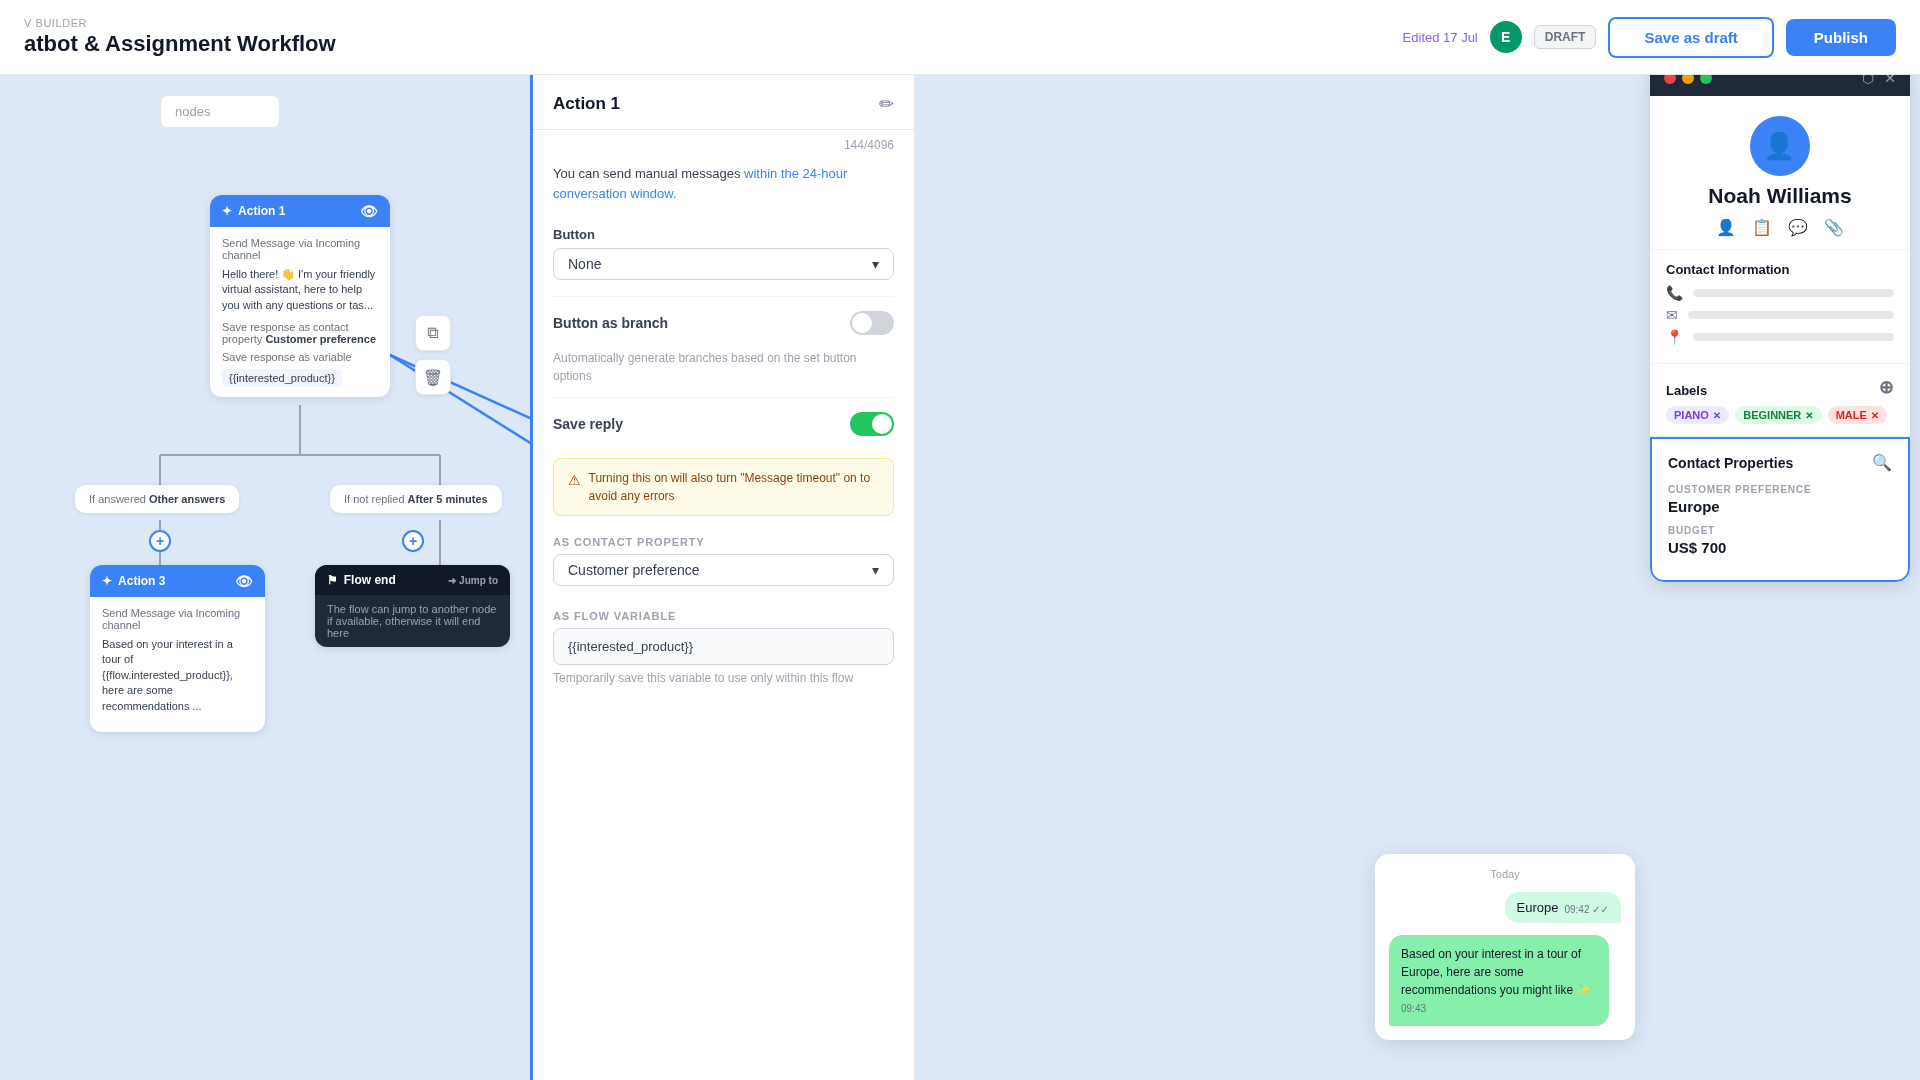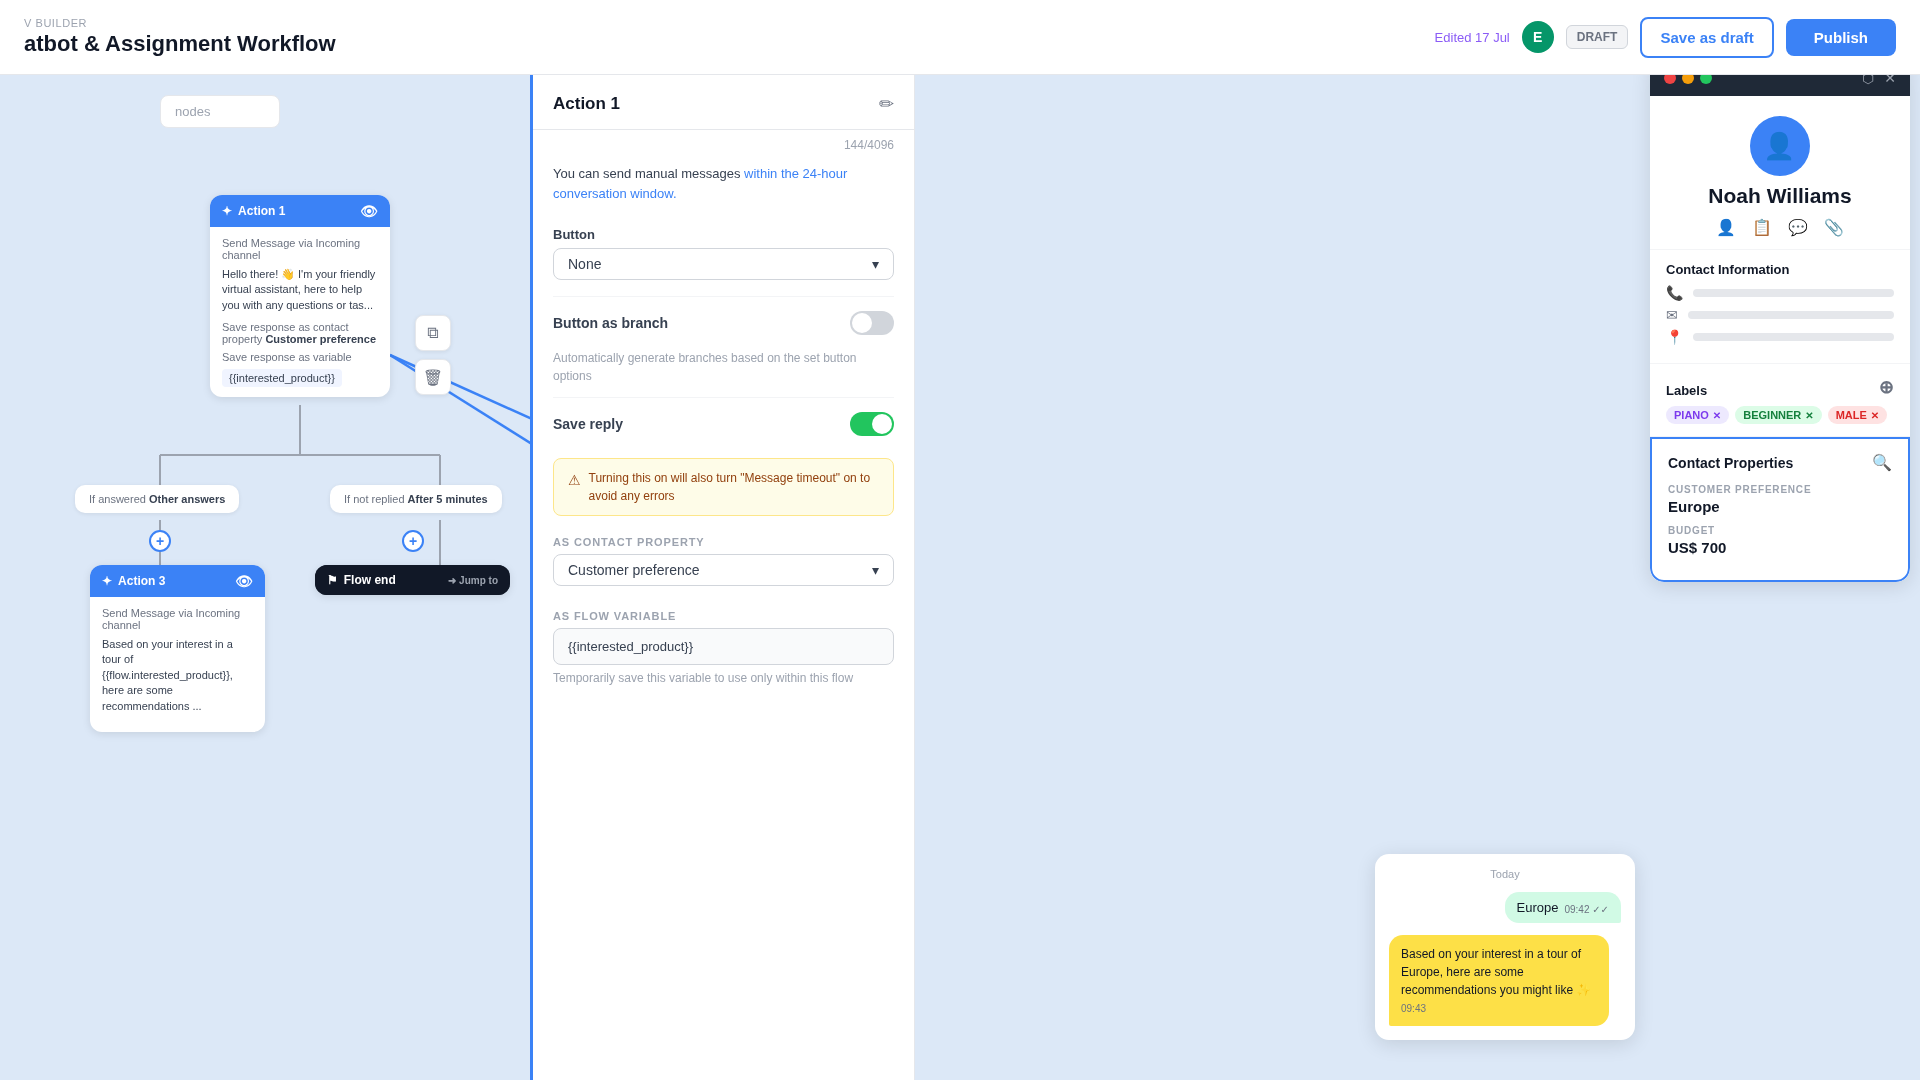--- a/index.html
+++ b/index.html
@@ -63,21 +63,21 @@
       padding: 4px 10px;
       font-size: 12px;
       font-weight: 600;
       color: #6b7280;
     }
     .btn-save-draft {
       border: 2px solid #3b82f6;
       background: white;
       color: #3b82f6;
       border-radius: 8px;
-      padding: 10px 18px;
+      padding: 10px 34px;
       font-size: 15px;
       font-weight: 600;
       cursor: pointer;
     }
     .btn-publish {
       background: #3b82f6;
       color: white;
       border: none;
       border-radius: 8px;
       padding: 10px 28px;
@@ -607,21 +607,21 @@
       align-items: flex-end;
       justify-content: flex-end;
       gap: 6px;
     }
     .chat-time {
       font-size: 10px;
       color: #6b7280;
       white-space: nowrap;
     }
     .chat-bubble-left {
-      background: #fde047;
+      background: #86efac;
       border-radius: 14px 14px 14px 2px;
       padding: 10px 12px;
       font-size: 12px;
       color: #111827;
       max-width: 220px;
       margin-top: 8px;
       line-height: 1.5;
     }
     .chat-time-left {
       font-size: 10px;
@@ -745,20 +745,21 @@
       <div class="node-message-text">Based on your interest in a tour of {{flow.interested_product}}, here are some recommendations ...</div>
     </div>
   </div>
 
   <div class="node-flow-end">
     <div class="node-flow-end-header">
       <span>⚑</span>
       <span>Flow end</span>
       <span style="margin-left:auto; font-size:10px; color:#9ca3af;">➜ <span>Jump to</span></span>
     </div>
+    <div class="node-flow-end-body">The flow can jump to another node if available, otherwise it will end here</div>
   </div>
 </div>
 
 <div class="action-panel">
   <div class="action-panel-header">
     <span class="action-panel-title">Action 1</span>
     <span class="edit-icon">✏</span>
   </div>
 
   <div class="char-count">144/4096</div>

